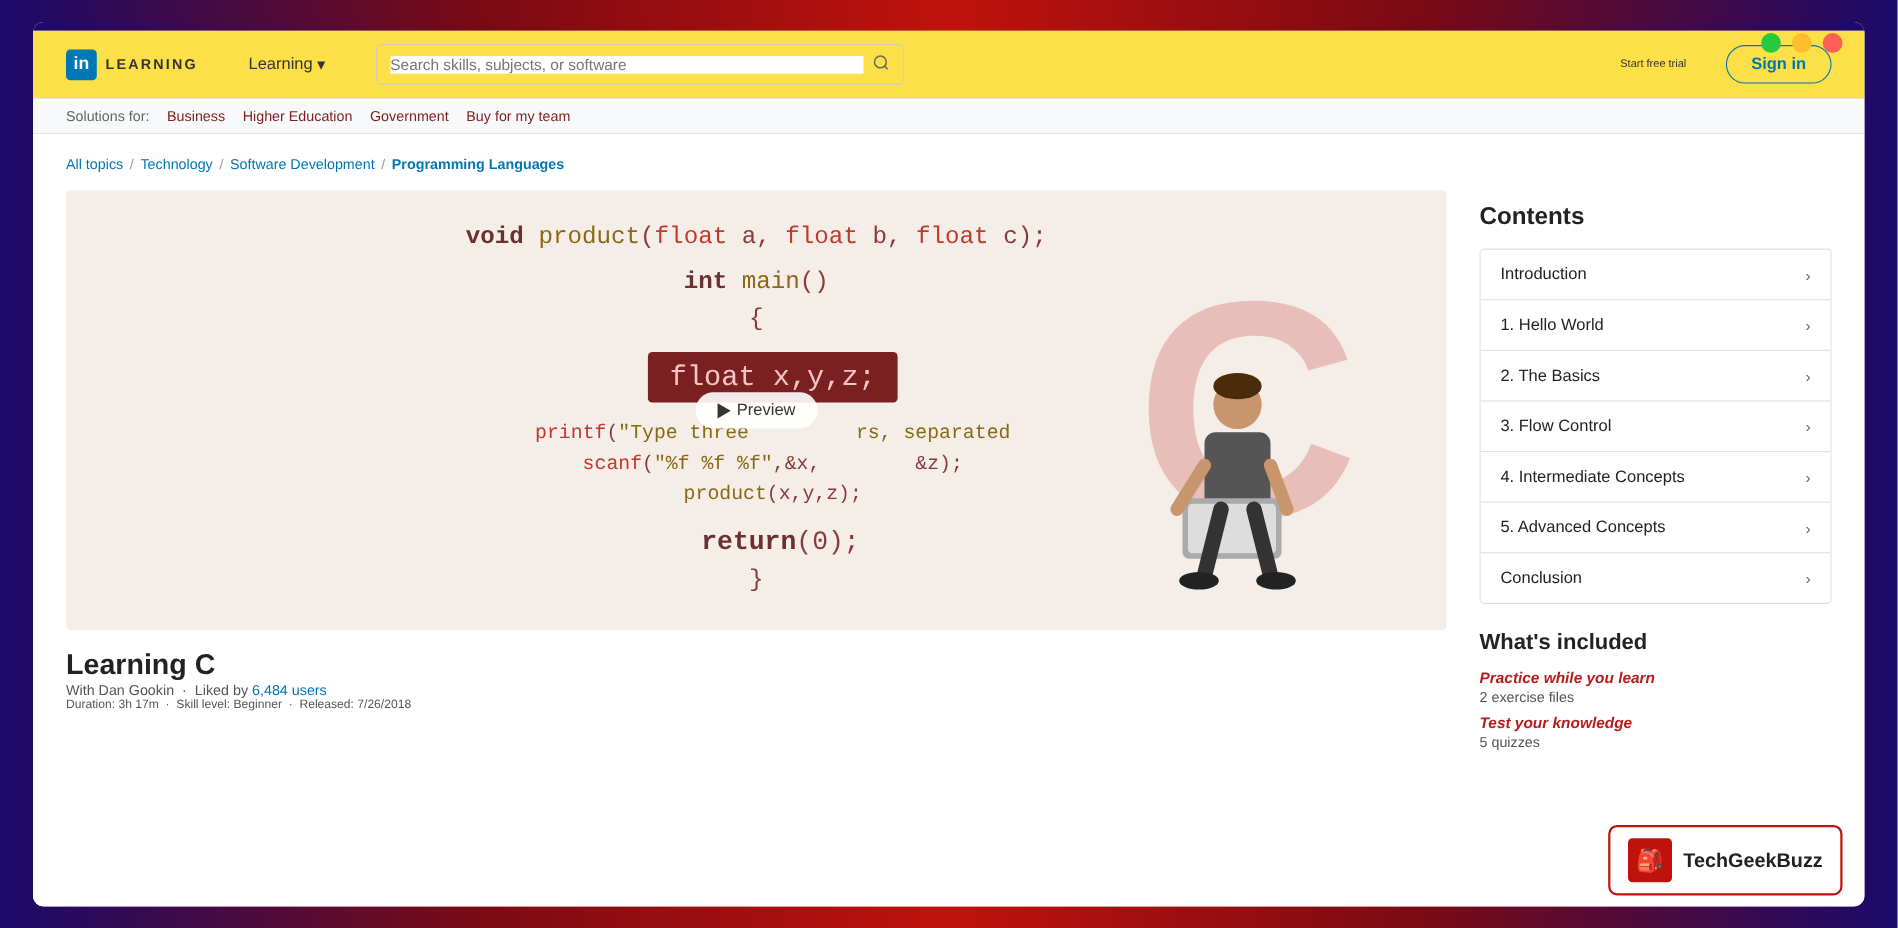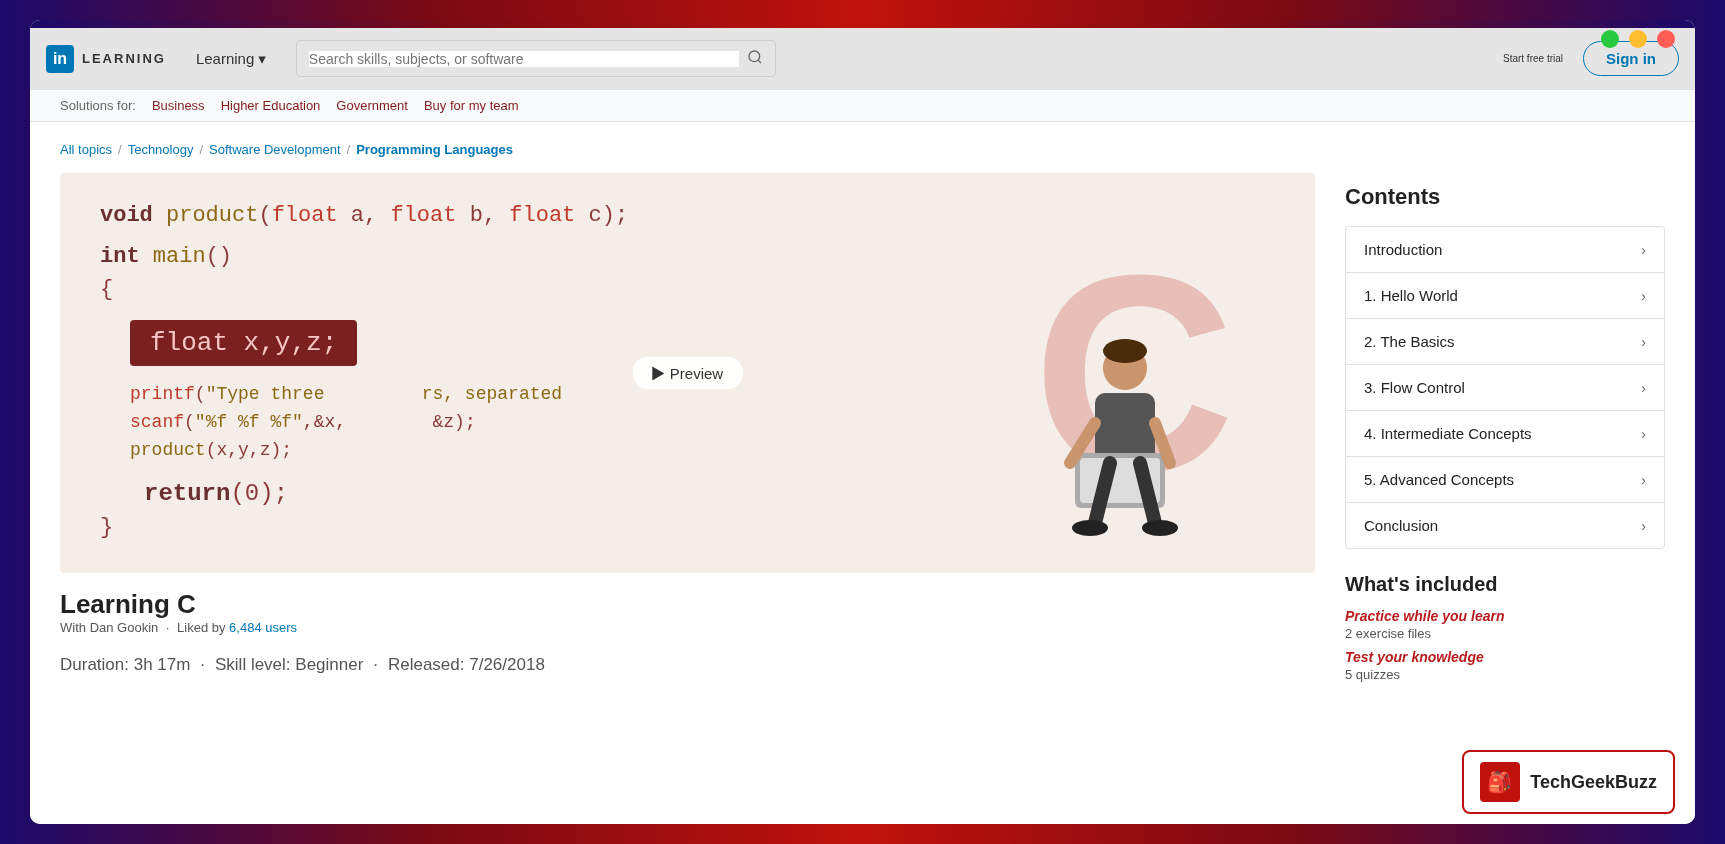--- a/index.html
+++ b/index.html
@@ -40,25 +40,25 @@
     .tl-red { background: #ff5f57; }
 
     
     .top-bar {
       height: 8px;
       background: linear-gradient(to right, #1a0a6b, #7a0a14, #c0120c, #7a0a14, #1a0a6b);
     }
 
     
     .header {
-      background: #e5e5e5;
-      padding: 12px 16px;
-      display: flex;
-      align-items: center;
-      gap: 20px;
+      background: #fde047;
+      padding: 12px 30px;
+      display: flex;
+      align-items: center;
+      gap: 36px;
       border-bottom: 1px solid #e0e0e0;
     }
     .linkedin-logo {
       display: flex;
       align-items: center;
       gap: 8px;
     }
     .linkedin-icon {
       width: 28px;
       height: 28px;
@@ -194,20 +194,21 @@
       overflow: hidden;
     }
     .video-code {
       position: absolute;
       top: 0;
       left: 0;
       right: 0;
       bottom: 0;
       padding: 30px 40px;
       font-family: 'Courier New', monospace;
+      text-align: center;
     }
     .code-line {
       font-size: 22px;
       margin-bottom: 8px;
       color: #8b3a3a;
     }
     .code-line .keyword {
       color: #6b3030;
       font-weight: bold;
     }
@@ -276,23 +277,23 @@
       color: #222;
     }
     .course-meta {
       font-size: 13px;
       color: #555;
     }
     .course-meta .liked {
       color: #0077b5;
     }
     .course-details {
-      font-size: 17px;
+      font-size: 11px;
       color: #555;
-      margin-top: 20px;
+      margin-top: 0;
     }
 
     
     .right-sidebar {
       width: 320px;
       flex-shrink: 0;
     }
     .contents-title {
       font-size: 22px;
       font-weight: 600;

